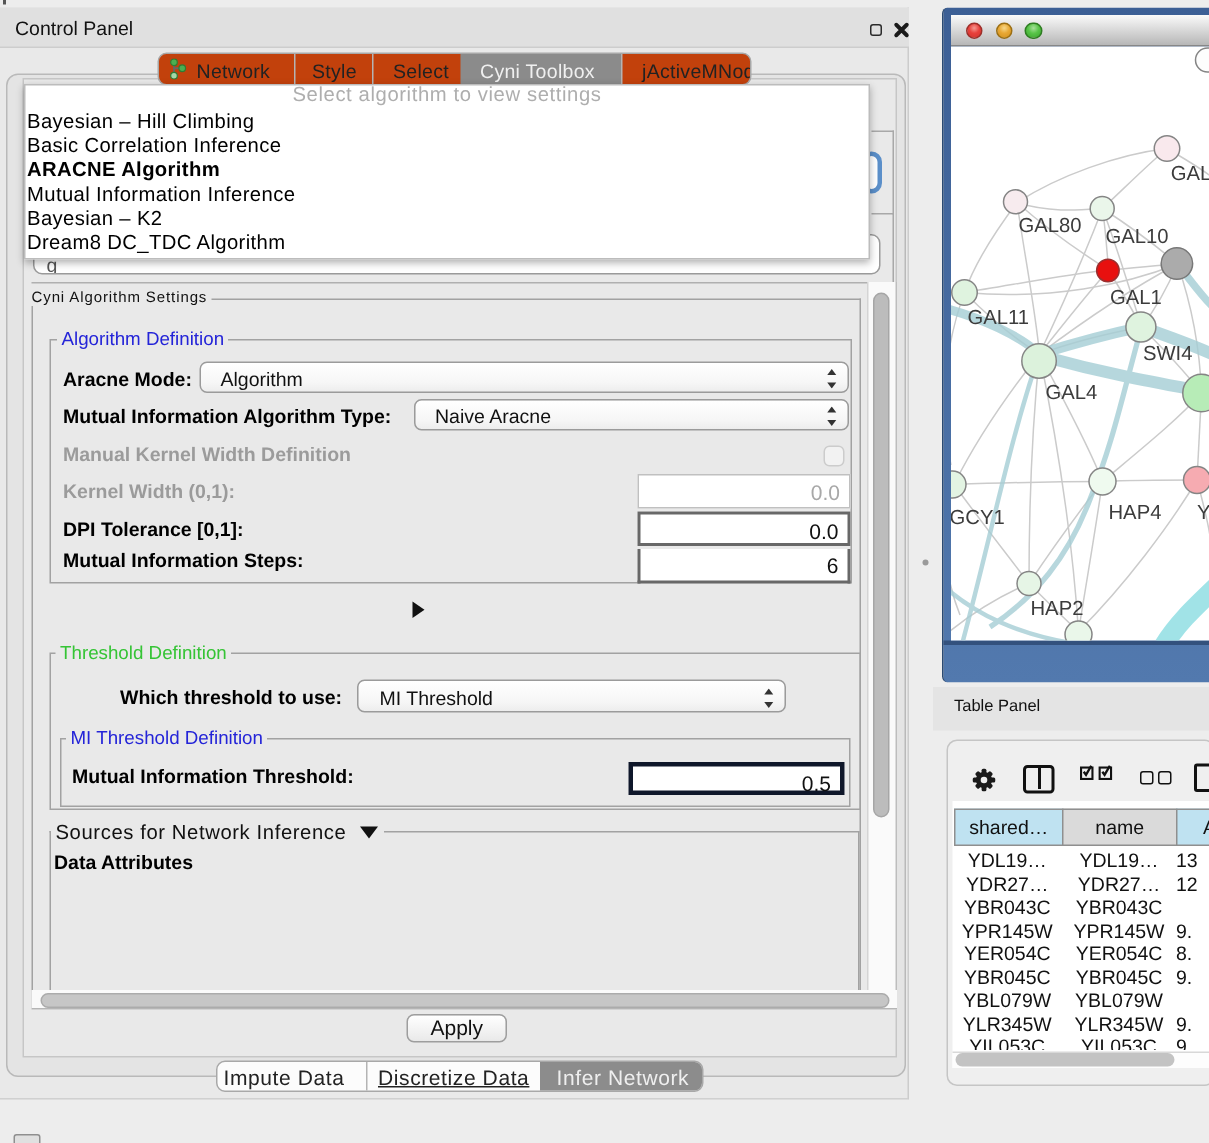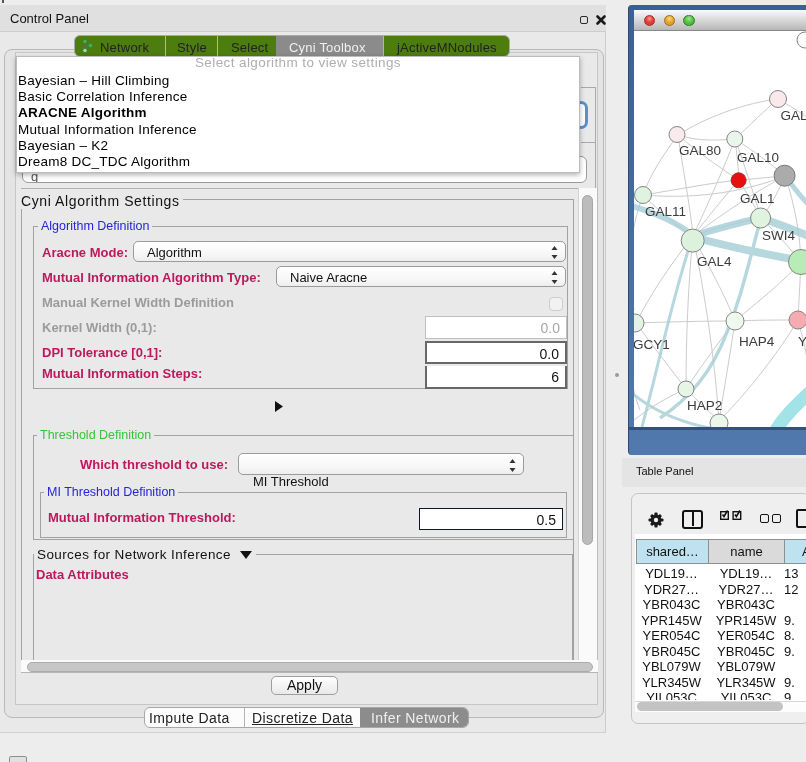--- a/index.html
+++ b/index.html
@@ -1,18 +1,18 @@
 <!DOCTYPE html>
 <html><head>
 <meta charset="utf-8">
 <style>
 html,body{margin:0;padding:0;}
 body{width:806px;height:762px;overflow:hidden;background:#ededed;font-family:"Liberation Sans",sans-serif;position:relative;}
 .abs{position:absolute;}
-.lbl{font-size:13px;font-weight:bold;color:#be185d;white-space:nowrap;}
+.lbl{font-size:13px;font-weight:bold;color:#000000;white-space:nowrap;}
 .dis{color:#9b9b9b;}
 .combo{position:absolute;background:linear-gradient(#ffffff,#f6f6f6 70%,#ededed);border:1px solid #9b9b9b;border-radius:5px;box-sizing:border-box;font-size:13px;color:#111;}
 .combo .ct{position:absolute;left:13px;top:2.5px;white-space:nowrap;}
 .arrows{position:absolute;right:7px;top:4px;width:7px;height:13px;}
 .tf{position:absolute;background:#fff;box-sizing:border-box;font-size:14px;color:#111;text-align:right;}
 .tf span{position:absolute;right:6px;top:3px;}
 .gbox{position:absolute;border:1px solid #a2a2a2;box-sizing:border-box;}
 .gtitle{position:absolute;background:#e9e9e9;padding:0 3px;white-space:nowrap;}
 </style>
 </head>
@@ -26,21 +26,21 @@
     <div class="abs" style="left:580px;top:11px;width:6px;height:6px;border:1.5px solid #2a2a2a;border-radius:2px;"></div>
     <svg class="abs" style="left:595px;top:9px;" width="12" height="12" viewBox="0 0 12 12">
         <path d="M2.5 2.5 L9.5 9.5 M9.5 2.5 L2.5 9.5" stroke="#1a1a1a" stroke-width="2.6" stroke-linecap="round"></path>
       </svg>
   </div>
 
   <div class="abs" style="left:4px;top:44px;width:600px;height:669px;background:#e4e4e4;border:1px solid #b9b9b9;border-radius:8px;box-sizing:border-box;"></div>
 
   <div class="abs" style="left:15px;top:47px;width:583px;height:653px;background:#e9e9e9;border:1px solid #c6c6c6;box-sizing:border-box;"></div>
 
-  <div class="abs" style="left:74px;top:30px;width:436px;height:22px;background:#4d7c0f;border:1px solid #a8a8a8;border-radius:6px;box-sizing:border-box;overflow:hidden;font-size:13px;letter-spacing:0.2px;color:#222;">
+  <div class="abs" style="left:105px;top:30px;width:396px;height:22px;background:#c2410c;border:1px solid #a8a8a8;border-radius:6px;box-sizing:border-box;overflow:hidden;font-size:13px;letter-spacing:0.2px;color:#222;">
     <div class="abs" style="left:90px;top:0;width:1px;height:22px;background:#b4b4b4;"></div>
     <div class="abs" style="left:142px;top:0;width:1px;height:22px;background:#b4b4b4;"></div>
     <div class="abs" style="left:201px;top:0;width:107px;height:22px;background:#8b8b8b;"></div>
     <div class="abs" style="left:308px;top:0;width:1px;height:22px;background:#b4b4b4;"></div>
     <svg class="abs" style="left:7px;top:3px;" width="13" height="14" viewBox="0 0 13 14">
         <path d="M3 3 L3 11 M3 6.5 L8 6.5" stroke="#666" stroke-width="1.2" fill="none"></path>
         <circle cx="3" cy="2.5" r="2.2" fill="#4caf50" stroke="#2e7d32" stroke-width=".8"></circle>
         <circle cx="8.5" cy="6.5" r="2.2" fill="#4caf50" stroke="#2e7d32" stroke-width=".8"></circle>
         <circle cx="3" cy="11.5" r="2.2" fill="#a5d6a7" stroke="#2e7d32" stroke-width=".8"></circle>
       </svg>
@@ -55,21 +55,21 @@
 
     <div class="abs" style="left:22px;top:151px;width:565px;height:27px;background:#fff;border:1px solid #9a9a9a;border-radius:6px;box-sizing:border-box;overflow:hidden;">
       <div class="abs" style="left:8px;top:12px;font-size:13px;color:#555;">g</div>
     </div>
     <div class="abs" style="left:581px;top:82px;width:14px;height:55px;border:1px solid #a8a8a8;border-bottom:none;border-left:none;"></div>
     <div class="abs" style="left:581px;top:137px;width:14px;height:60px;border:1px solid #a8a8a8;border-bottom:none;border-left:none;"></div>
     <div class="abs" style="left:574px;top:96px;width:14px;height:28px;border:3px solid #5b8fc9;border-radius:7px;background:#fff;box-sizing:border-box;"></div>
     <div class="abs" style="left:21px;top:183px;width:577px;height:1px;background:#b0b0b0;"></div>
 
     <div class="abs" style="left:21px;top:194px;width:553px;height:473px;border:1px solid #a2a2a2;border-bottom:none;box-sizing:border-box;"></div>
-    <div class="gtitle" style="left:18px;top:188px;font-size:14px;letter-spacing:0.6px;color:#111;">Cyni Algorithm Settings</div>
+    <div class="gtitle" style="left:18px;top:188px;font-size:10px;letter-spacing:0.6px;color:#111;">Cyni Algorithm Settings</div>
 
     <div class="gbox" style="left:33px;top:221px;width:535px;height:163px;"></div>
     <div class="gtitle" style="left:38px;top:214px;font-size:12.5px;color:#2424d8;">Algorithm Definition</div>
 
     <div class="lbl abs" style="left:42px;top:240px;">Aracne Mode:</div>
     <div class="combo" style="left:133px;top:236px;width:433px;height:21px;">
         <span class="ct">Algorithm</span>
       <svg class="arrows" viewBox="0 0 7 13">
           <path d="M3.5 0 L6.5 4 L0.5 4 Z" fill="#333"></path>
           <path d="M3.5 13 L6.5 9 L0.5 9 Z" fill="#333"></path>
@@ -104,31 +104,31 @@
       </div>
 
     <svg class="abs" style="left:274px;top:395px;" width="10" height="13" viewBox="0 0 10 13">
         <path d="M1 1 L9 6.5 L1 12 Z" fill="#111"></path>
       </svg>
 
     <div class="gbox" style="left:33px;top:430px;width:541px;height:105px;"></div>
     <div class="gtitle" style="left:37px;top:423px;font-size:12.5px;color:#35c435;">Threshold Definition</div>
     <div class="lbl abs" style="left:80px;top:452px;">Which threshold to use:</div>
     <div class="combo" style="left:238px;top:448px;width:286px;height:22px;">
-        <span class="ct" style="top:20px;left:14px;">MI Threshold</span>
+        <span class="ct" style="top:4px;left:14px;">MI Threshold</span>
       <svg class="arrows" style="top:5px;" viewBox="0 0 7 13">
           <path d="M3.5 0 L6.5 4 L0.5 4 Z" fill="#333"></path>
           <path d="M3.5 13 L6.5 9 L0.5 9 Z" fill="#333"></path>
         </svg>
       </div>
 
     <div class="gbox" style="left:40px;top:487px;width:527px;height:46px;"></div>
     <div class="gtitle" style="left:44px;top:480px;font-size:12.5px;color:#2424d8;">MI Threshold Definition</div>
     <div class="lbl abs" style="left:48px;top:505px;">Mutual Information Threshold:</div>
-    <div class="tf" style="left:419px;top:503px;width:144px;height:22px;border:1px solid #0f172a;">
+    <div class="tf" style="left:419px;top:503px;width:144px;height:22px;border:3px solid #0f172a;">
         <span>0.5</span>
       </div>
 
     <div class="abs" style="left:33px;top:549px;width:540px;height:118px;border:1px solid #a2a2a2;border-bottom:none;box-sizing:border-box;"></div>
     <div class="gtitle" style="left:34px;top:542px;font-size:13.5px;letter-spacing:0.4px;color:#111;">Sources for Network Inference&nbsp;&nbsp;<svg style="vertical-align:-1px;" width="14" height="10" viewBox="0 0 14 10">
           <path d="M1 1 L13 1 L7 9 Z" fill="#111"></path>
         </svg></div>
     <div class="lbl abs" style="left:36px;top:562px;">Data Attributes</div>
 
 

